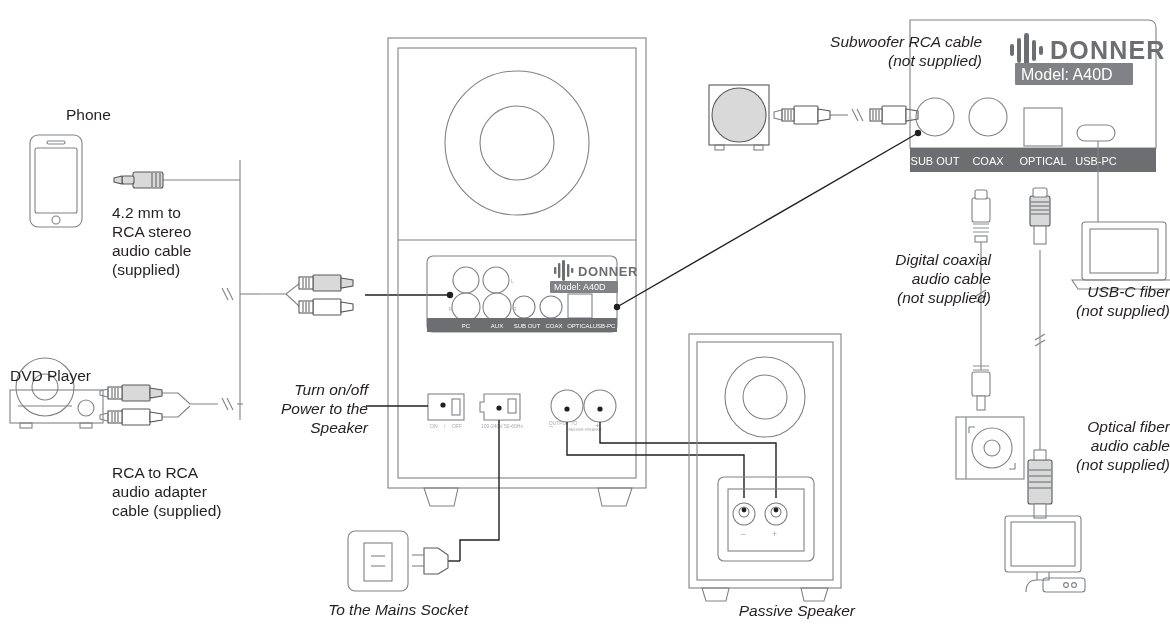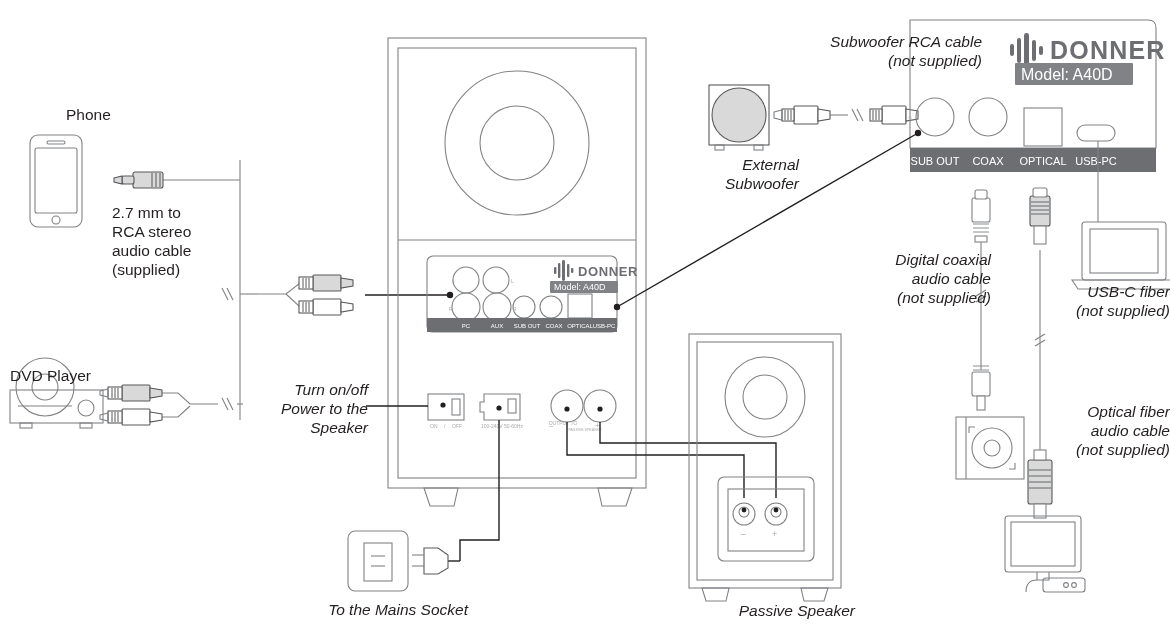--- a/index.html
+++ b/index.html
@@ -360,46 +360,47 @@
       <rect class="thin" x="1043" y="578" width="42" height="14" rx="3"></rect>
       <circle class="thin" cx="1066" cy="585" r="2.4"></circle>
       <circle class="thin" cx="1074" cy="585" r="2.4"></circle>
       <path class="thin" d="M1037 580 Q1026 580 1026 592"></path>
     </g>
 
   </svg>
 
   <div class="lbl" style="left:30px;top:105px;margin-left:36px;">Phone</div>
 
-  <div class="lbl" style="left:112px;top:203px;">2.7 mm to
+  <div class="lbl" style="left:112px;top:203px;">4.2 mm to
 RCA stereo
 audio cable
 (supplied)</div>
 
   <div class="lbl" style="left:10px;top:340px;margin-top:26px;">DVD Player</div>
 
+  <div class="lbl" style="left:112px;top:463px;">RCA to RCA
+audio adapter
+cable (supplied)</div>
 
   <div class="lbl c" style="left:240px;top:380px;width:128px;">Turn on/off
 Power to the
 Speaker</div>
 
   <div class="lbl c" style="left:288px;top:600px;width:180px;">To the Mains Socket</div>
 
   <div class="lbl c" style="left:700px;top:32px;width:282px;">Subwoofer RCA cable
 (not supplied)</div>
 
-  <div class="lbl c" style="left:679px;top:155px;width:120px;">External
-Subwoofer</div>
 
   <div class="lbl c" style="left:675px;top:601px;width:180px;">Passive Speaker</div>
 
   <div class="lbl c" style="left:849px;top:250px;width:142px;">Digital coaxial
 audio cable
 (not supplied)</div>
 
   <div class="lbl c" style="left:1069px;top:282px;width:101px;">USB-C fiber
 (not supplied)</div>
 
-  <div class="lbl c" style="left:1053px;top:402px;width:117px;">Optical fiber
+  <div class="lbl c" style="left:1053px;top:417px;width:117px;">Optical fiber
 audio cable
 (not supplied)</div>
 
 </div>
 
 </body></html>

